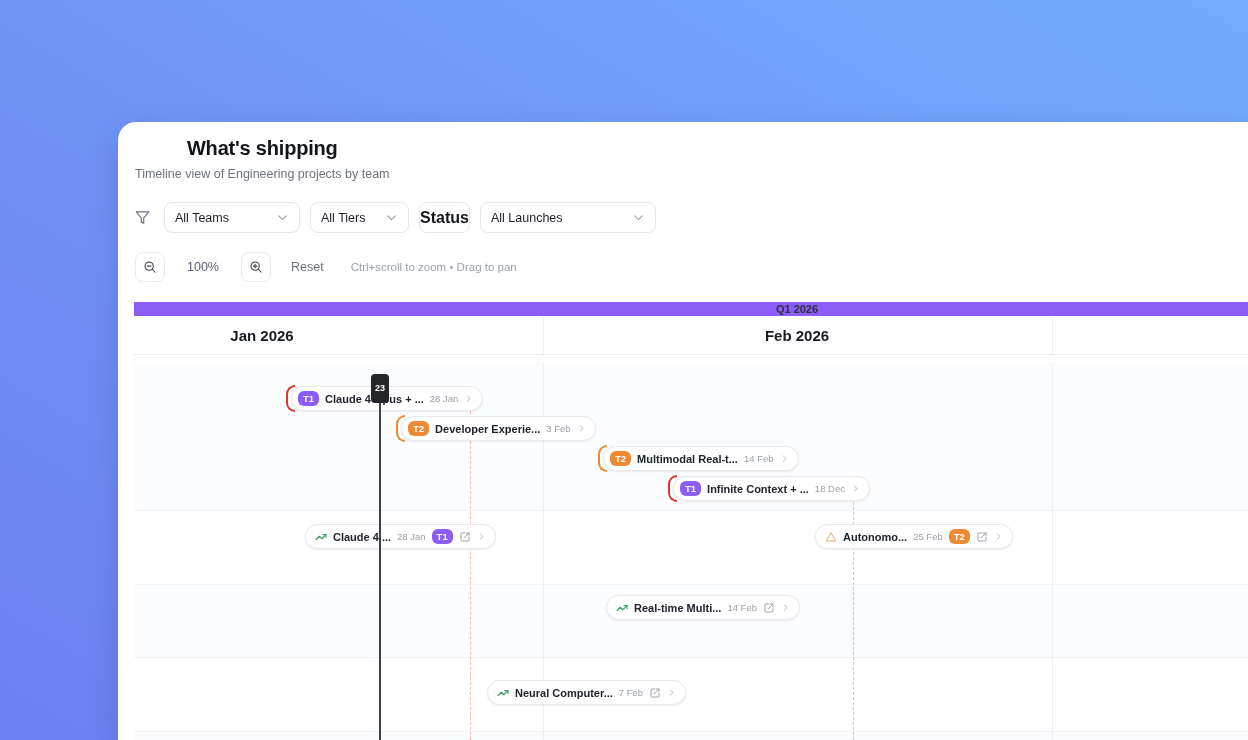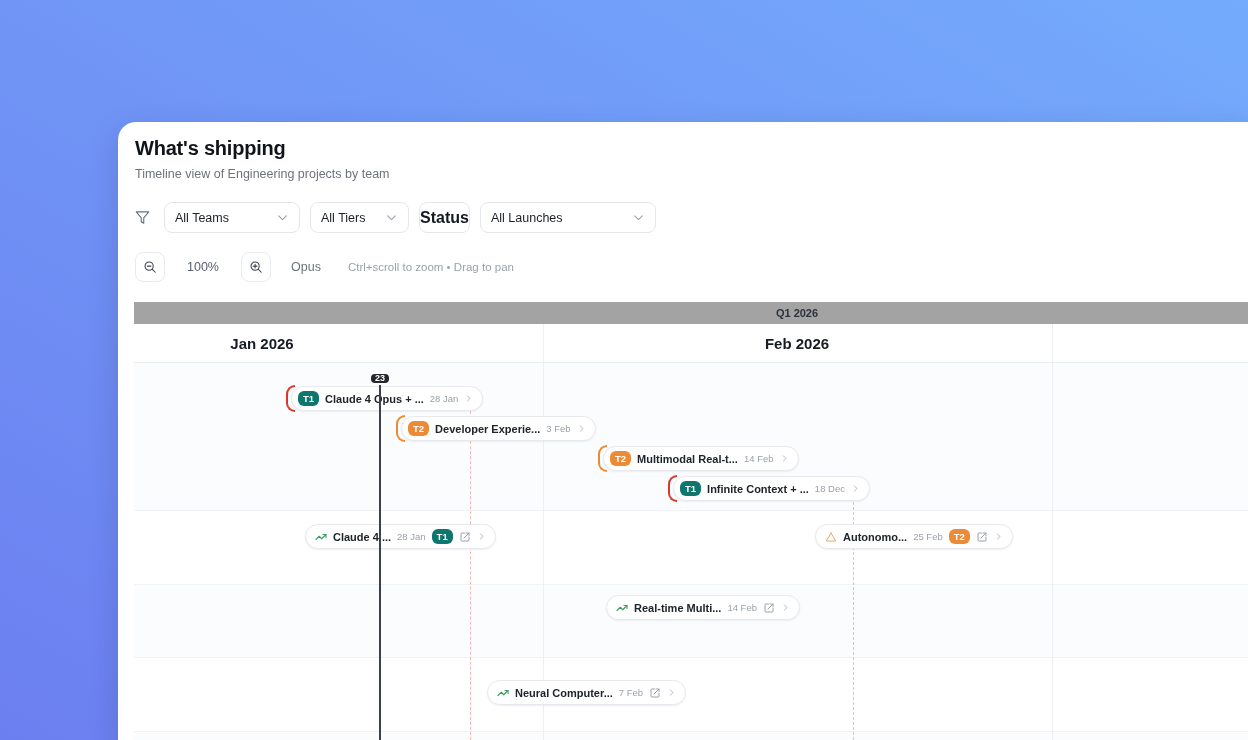--- a/index.html
+++ b/index.html
@@ -6,21 +6,21 @@
   html,body { width:1248px; height:740px; overflow:hidden;
     font-family:"Liberation Sans", sans-serif; }
   body { background:linear-gradient(to top right, #6c7ff0, #74abfc); position:relative; }
 
   .card { position:absolute; left:118px; top:122px; right:0; bottom:0;
     background:#ffffff; border-top-left-radius:18px;
     box-shadow:0 10px 30px rgba(30,40,90,.18); }
 
   
   .hdr { position:absolute; left:17px; top:15px; }
-  .hdr h1 { font-size:20px; font-weight:700; color:#101319; letter-spacing:-.2px; }
+  .hdr h1 { font-size:20px; font-weight:700; color:#101319; letter-spacing:-.2px;text-align:center; }
   .hdr p { margin-top:7px; font-size:12.5px; color:#6d727c; }
 
   
   .filters { position:absolute; left:17px; top:80px; display:flex; align-items:center; gap:10px; }
   .funnel { width:15px; height:15px; margin-right:4px; flex:none; }
   .select { height:31px; border:1px solid #e4e7ec; border-radius:8px; background:#fff;
     display:flex; align-items:center; justify-content:space-between; padding:0 10px;
     font-size:12.5px; font-weight:500; color:#1b1f27; cursor:pointer; }
   .select svg { width:13px; height:13px; flex:none; margin-left:8px; }
   .btn-plain { height:31px; border:1px solid #e4e7ec; border-radius:8px; background:#fff;
@@ -31,52 +31,52 @@
   .zoombar { position:absolute; left:17px; top:130px; display:flex; align-items:center; }
   .zbtn { width:30px; height:30px; border:1px solid #e7eaef; border-radius:8px; background:#fff;
     display:flex; align-items:center; justify-content:center; cursor:pointer; }
   .zbtn svg { width:14px; height:14px; }
   .zlevel { margin:0 21px; font-size:12.5px; color:#596070; width:34px; text-align:center; }
   .zreset { margin-left:20px; font-size:12.5px; color:#6d727c; cursor:pointer; }
   .zhint  { margin-left:27px; font-size:11.5px; color:#9ba1ab; }
 
   
   .timeline { position:absolute; left:16px; top:180px; right:0; bottom:0; }
-  .qband { position:relative; height:22px; background:#a3a3a3; }
+  .qband { position:relative; height:14px; background:#8b5cf6; }
   .qband span { position:absolute; left:663px; top:50%; transform:translate(-50%,-50%);
     font-size:11px; font-weight:700; color:#2e323a; }
   .months { position:relative; height:39px; border-bottom:1px solid #ebedf1; background:#fff; }
   .mlabel { position:absolute; top:50%; transform:translate(-50%,-50%);
     font-size:15px; font-weight:600; color:#171b22; }
   .mdiv { position:absolute; top:0; bottom:0; width:1px; background:#edeff3; }
 
   .chart { position:absolute; left:0; right:0; top:61px; bottom:0; }
   .lane { position:absolute; left:0; right:0; }
   .lane.alt { background:#fbfcfd; }
   .hline { position:absolute; left:0; right:0; height:1px; background:#f0f2f5; }
   .vline { position:absolute; top:0; bottom:0; width:1px; background:#edeff3; z-index:1; }
   .dashline { position:absolute; width:0; bottom:0; border-left:1px dashed #f4baaf; z-index:2; }
   .todayline { position:absolute; width:2px; bottom:0; background:#3c4049; z-index:6; }
   .todaybadge { position:absolute; transform:translateX(-50%); z-index:7;
     background:#24262b; color:#fff; font-size:9px; font-weight:700;
-    padding:0 4px; border-radius:4px; line-height:1; }
+    padding:10px 4px; border-radius:4px; line-height:1; }
 
   
   .pill-group { position:absolute; display:flex; align-items:center; z-index:4; cursor:pointer; }
   .bracket { width:9px; height:27px; border:2px solid; border-right:none;
     border-top-left-radius:14px; border-bottom-left-radius:14px; margin-right:-4px; flex:none; }
   .bracket.t1 { border-color:#d6382c; }
   .bracket.t2 { border-color:#ed8a35; }
   .pill { height:25px; background:#fff; border:1px solid #e7e9ee; border-radius:13px;
     display:flex; align-items:center; gap:6px; padding:0 9px 0 6px;
     box-shadow:0 1px 2px rgba(16,24,40,.07); }
   .pill.launch { padding-left:9px; }
   .tierbadge { border-radius:6px; color:#fff; font-size:9.5px; font-weight:700;
     padding:3px 5px; line-height:1; flex:none; }
-  .tierbadge.t1 { background:#0f766e;border-radius:6px; }
+  .tierbadge.t1 { background:#8b5cf6;border-radius:6px; }
   .tierbadge.t2 { background:#ed8a35; }
   .pname { font-size:11px; font-weight:600; color:#20242c; white-space:nowrap; }
   .pdate { font-size:9.5px; color:#9aa1ab; white-space:nowrap; }
   .pill svg.chev { width:9px; height:9px; flex:none; }
   .pill svg.mini { width:12px; height:12px; flex:none; }
 </style>
 </head>
 <body>
 
 <div class="card">
@@ -123,21 +123,21 @@
     </div>
     <span class="zlevel">100%</span>
     <div class="zbtn">
       <svg viewBox="0 0 24 24" fill="none" stroke="#3c424d" stroke-width="1.8" stroke-linecap="round">
           <circle cx="10.5" cy="10.5" r="7"></circle>
           <line x1="21" y1="21" x2="15.6" y2="15.6"></line>
           <line x1="7.5" y1="10.5" x2="13.5" y2="10.5"></line>
           <line x1="10.5" y1="7.5" x2="10.5" y2="13.5"></line>
         </svg>
     </div>
-    <span class="zreset">Opus</span>
+    <span class="zreset">Reset</span>
     <span class="zhint">Ctrl+scroll to zoom • Drag to pan</span>
   </div>
 
   <div class="timeline">
     <div class="qband">
       <span>Q1 2026</span>
     </div>
     <div class="months">
       <div class="mdiv" style="left:409px"></div>
       <div class="mdiv" style="left:918px"></div>

